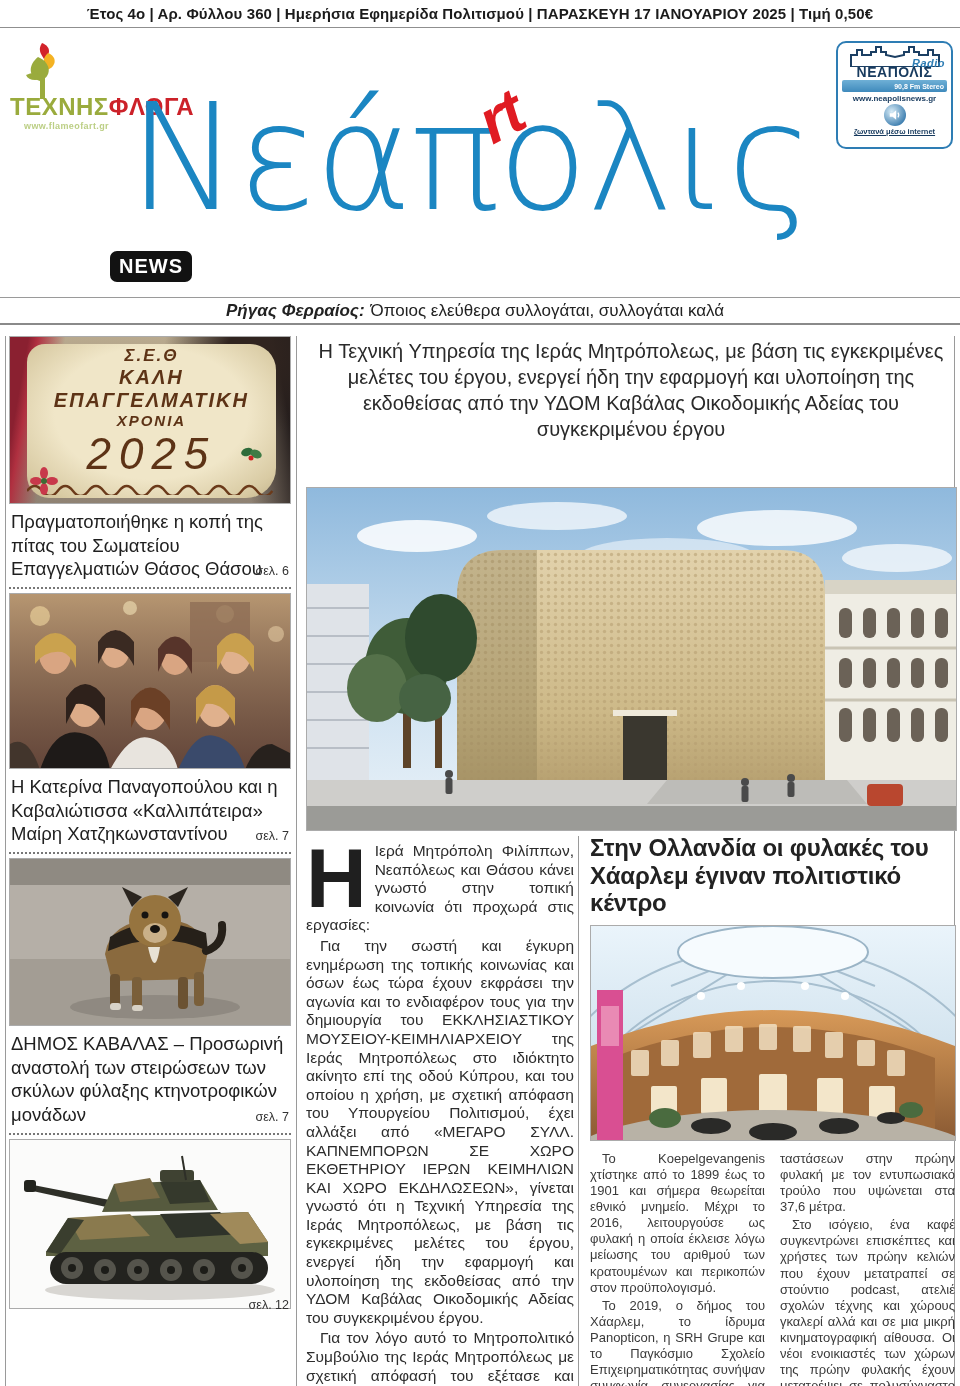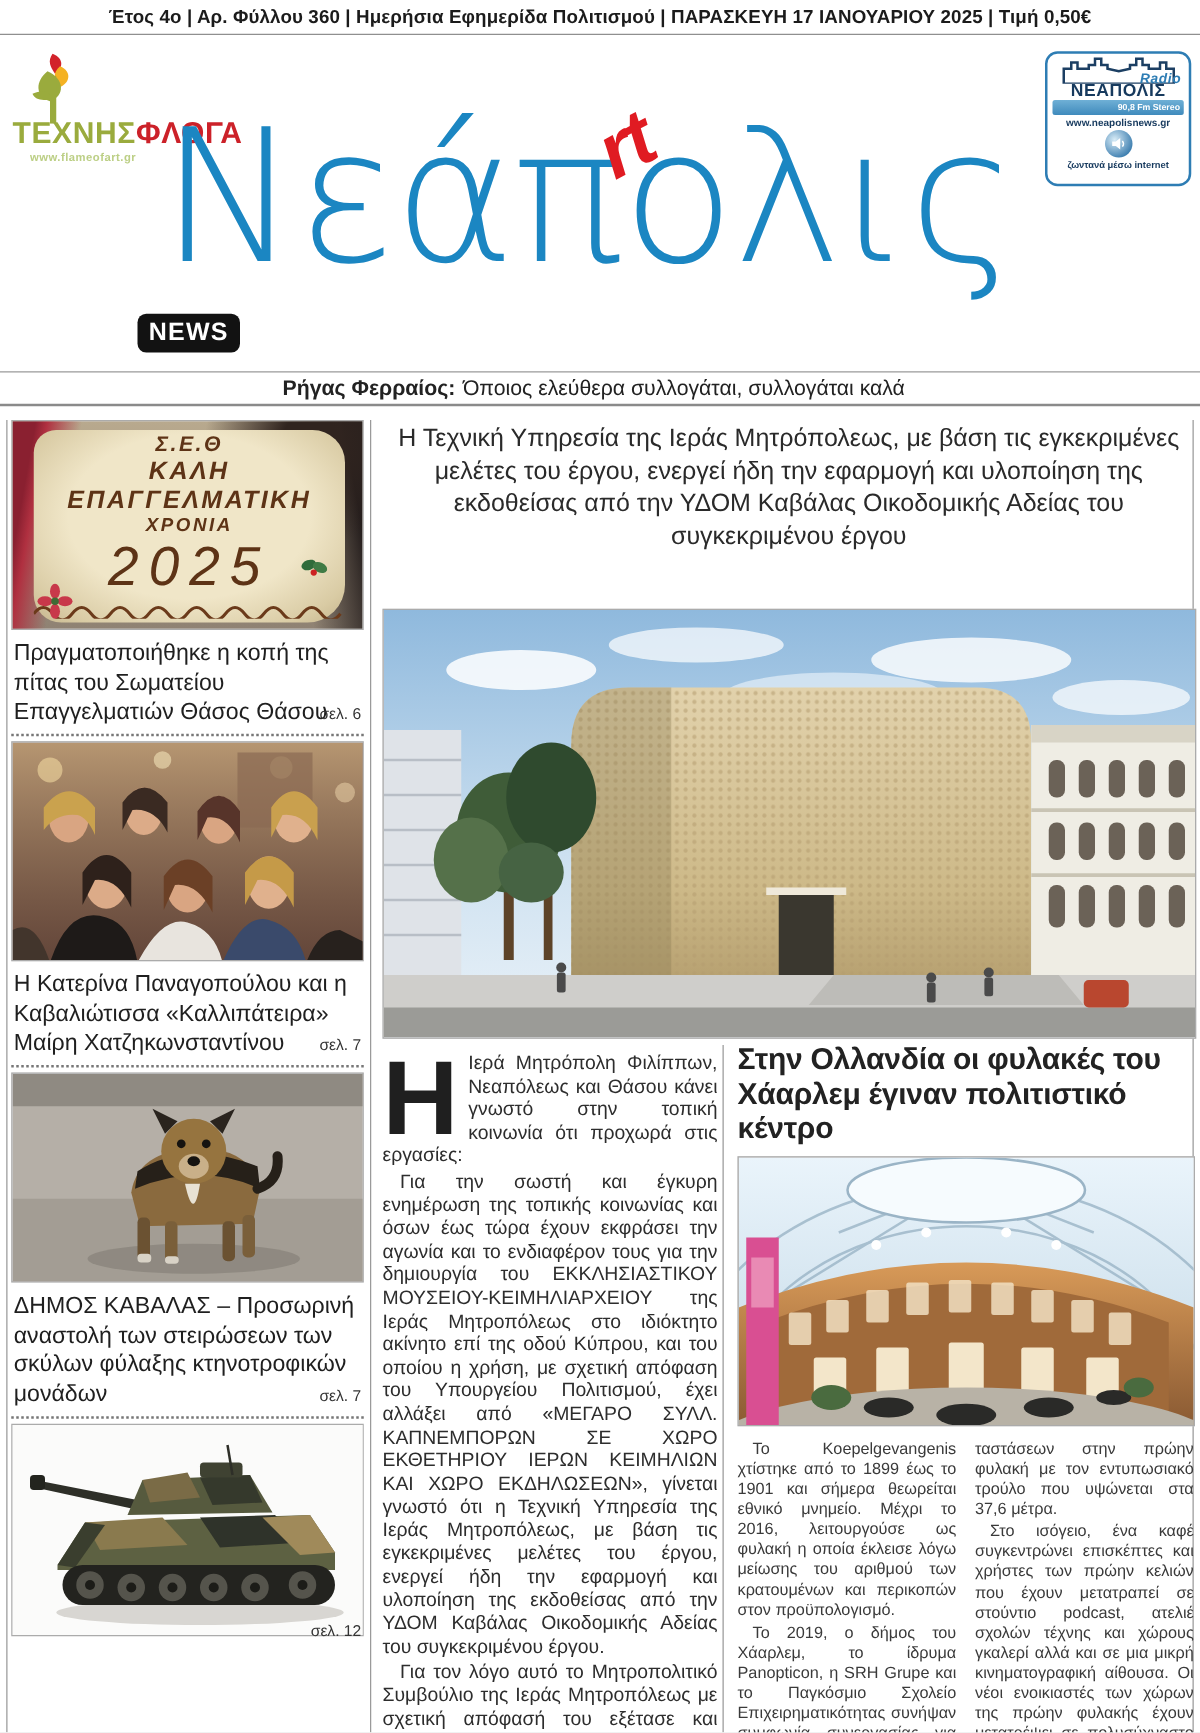--- a/index.html
+++ b/index.html
@@ -51,29 +51,29 @@
   .radio-castle { display:block; margin:0 auto; }
   .radio-name { position:relative; font-size:14px; font-weight:700; color:#173a5e; letter-spacing:.5px; margin-top:-3px; }
   .radio-script { position:absolute; right:2px; top:-7px; font-size:11px; font-style:italic; font-weight:700; color:#2e7db4; }
   .radio-bar { height:12px; background:linear-gradient(#6fb0d6,#3f8abc); border-radius:2px;
     display:flex; align-items:center; justify-content:flex-end; padding-right:3px;
     font-size:7px; font-weight:700; color:#ffffff; }
   .radio-url { font-size:8px; font-weight:700; color:#173a5e; margin-top:2px; }
   .radio-speaker { width:22px; height:22px; margin:1px auto; border-radius:50%;
     background:radial-gradient(circle at 35% 35%, #d8ecf7, #3e7fb0 75%);
     display:flex; align-items:center; justify-content:center; }
-  .radio-live { font-size:7.5px; font-weight:700; color:#173a5e; }
+  .radio-live { font-size:7.5px; font-weight:700; color:#173a5e;text-decoration:underline; }
   
   .tagline {
     position:absolute; top:297px; left:0; width:960px; height:28px;
     border-top:1px solid #9a9a9a; border-bottom:2px solid #8a8a8a;
     display:flex; align-items:center; padding-left:226px;
     font-size:17px; color:#222;
   }
-  .tagline b { margin-right:6px; }
+  .tagline b { margin-right:6px;font-style:italic; }
   
   .vrule { position:absolute; width:1px; background:#9a9a9a; }
   .vr-left  { left:5px;  top:336px; height:1050px; }
   .vr-mid   { left:296px; top:336px; height:1050px; }
   .vr-art   { left:578px; top:836px; height:550px; }
   .vr-right { left:954px; top:336px; height:1050px; }
   
   .left-col { position:absolute; left:9px; top:336px; width:282px; }
   .photo { border:1px solid #ababab; overflow:hidden; position:relative; background:#ddd;text-decoration:underline; }
   .teaser { position:relative; padding:6px 2px 4px 2px; font-size:18.5px; line-height:1.28; color:#1f1f1f; }

